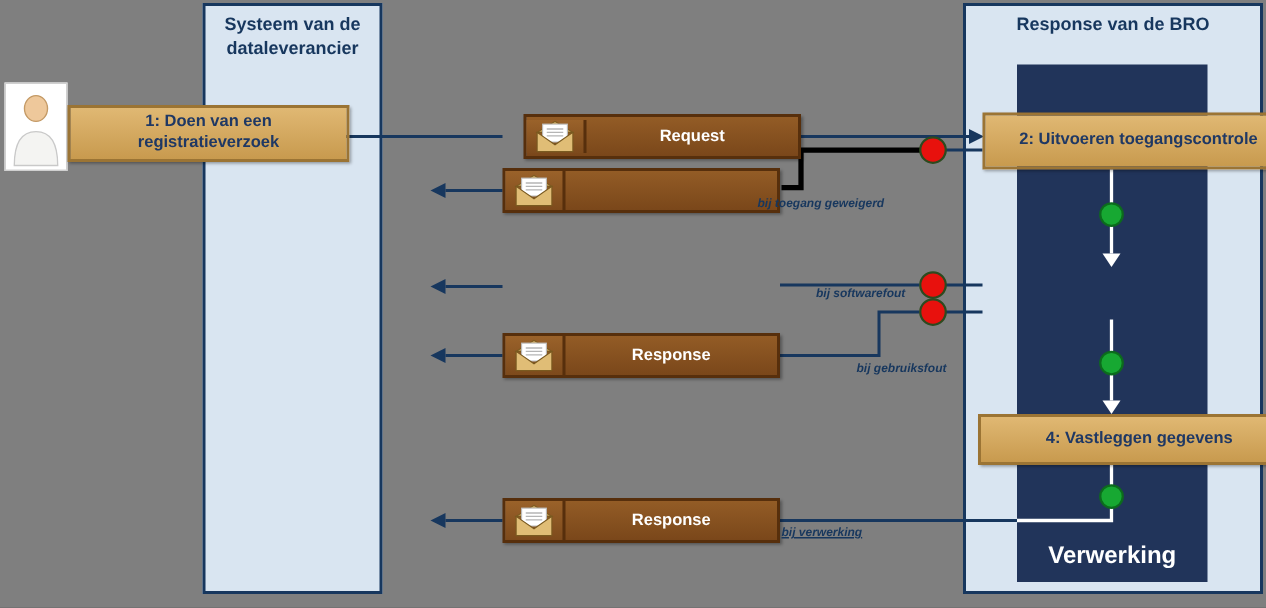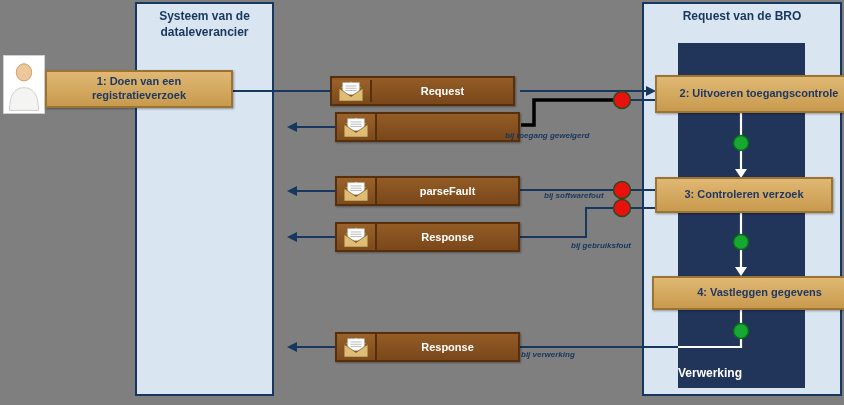--- a/index.html
+++ b/index.html
@@ -1,68 +1,68 @@
 <!DOCTYPE html>
 <html><head>
 <meta charset="utf-8">
 <style>
   html,body{margin:0;padding:0;}
   body{font-family:"Liberation Sans", sans-serif; background:#555;}
   .canvas{position:relative;width:844px;height:405px;background:#7f7f7f;overflow:hidden;}
 
   
   .panel{position:absolute;top:2px;height:394px;background:#d9e5f1;border:2px solid #17375e;box-sizing:border-box;}
-  .panel.left{left:135px;width:139px;}
+  .panel.left{left:135px;width:120px;}
   .panel.right{left:642px;width:200px;}
   .panel-title{margin-top:5px;text-align:center;font-size:12px;font-weight:bold;color:#17375e;line-height:1.3;padding:0 8px;}
 
   
   .inner-navy{position:absolute;left:678px;top:43px;width:127px;height:345px;background:#21345a;}
-  .verwerking{position:absolute;left:0;bottom:8px;width:100%;text-align:left;color:#ffffff;font-weight:bold;font-size:12px;}
+  .verwerking{position:absolute;left:0;bottom:8px;width:100%;text-align:center;color:#ffffff;font-weight:bold;font-size:16px;}
 
   
   svg.lines{position:absolute;left:0;top:0;z-index:3;}
 
   
   .actor{position:absolute;left:3px;top:55px;width:42px;height:59px;background:#ffffff;border:1px solid #d0d0d0;box-sizing:border-box;z-index:4;display:flex;align-items:center;justify-content:center;}
 
   
   .step{position:absolute;z-index:4;background:linear-gradient(#e0b873,#c89a4e);border:2px solid #9b7434;box-sizing:border-box;display:flex;align-items:center;justify-content:center;text-align:center;font-weight:bold;font-size:11px;color:#1f3864;line-height:1.25;box-shadow:1px 1px 2px rgba(0,0,0,0.35);}
   .step1{left:45px;top:70px;width:188px;height:38px;padding:0 14px;}
   .step2{left:655px;top:75px;width:208px;height:38px;}
   .step3{left:655px;top:177px;width:178px;height:36px;}
   .step4{left:652px;top:276px;width:215px;height:34px;}
 
   
   .msg{position:absolute;z-index:4;width:185px;height:30px;background:linear-gradient(#935c26,#7a471a);border:2px solid #572f0c;box-sizing:border-box;display:flex;box-shadow:1px 1px 2px rgba(0,0,0,0.35);}
   .msg-icon{width:38px;flex:0 0 38px;border-right:2px solid #572f0c;background:linear-gradient(#9a622a,#7d4a1c);display:flex;align-items:center;justify-content:center;}
   .msg-label{flex:1;display:flex;align-items:center;justify-content:center;color:#ffffff;font-weight:bold;font-size:11px;}
-  .msg1{left:330px;top:76px;align-items:center;}
+  .msg1{left:349px;top:76px;align-items:center;}
   .msg2{left:335px;top:112px;}
   .msg3{left:335px;top:176px;}
   .msg4{left:335px;top:222px;}
   .msg5{left:335px;top:332px;}
 
   
   .cond{position:absolute;z-index:5;font-size:8px;font-weight:bold;font-style:italic;color:#17375e;white-space:nowrap;}
   .cond1{left:505px;top:131px;}
   .cond2{left:544px;top:191px;}
   .cond3{left:525px;top:241px;margin-left:46px;}
-  .cond4{left:521px;top:350px;}
+  .cond4{left:521px;top:350px;text-decoration:underline;}
 </style>
 </head>
 <body>
 
 <div class="canvas">
 
   <div class="panel left">
     <div class="panel-title">Systeem van de dataleverancier</div>
   </div>
   <div class="panel right">
-    <div class="panel-title">Request van de BRO</div>
+    <div class="panel-title">Response van de BRO</div>
   </div>
 
   <div class="inner-navy">
     <div class="verwerking">Verwerking</div>
   </div>
 
   <svg class="lines" width="844" height="405" viewBox="0 0 844 405">
 
     <g stroke="#17375e" stroke-width="2" fill="none">
       <path d="M225 91 H335"></path>
@@ -117,23 +117,20 @@
       <path d="M5 57 C5 38 12 32 21 32 C30 32 37 38 37 57 Z" fill="#f4f4f2" stroke="#c9c9c9" stroke-width="1"></path>
     </svg>
   </div>
 
   <div class="step step1">
     <span>1: Doen van een registratieverzoek</span>
   </div>
   <div class="step step2">
     <span>2: Uitvoeren toegangscontrole</span>
   </div>
-  <div class="step step3">
-    <span>3: Controleren verzoek</span>
-  </div>
   <div class="step step4">
     <span>4: Vastleggen gegevens</span>
   </div>
 
   <div class="msg msg1">
     <div class="msg-icon">
       <svg width="26" height="22" viewBox="0 0 28 24">
         <polygon points="1,9 14,1 27,9" fill="#c9a55e" stroke="#7a5a20" stroke-width="0.8"></polygon>
         <rect x="5" y="3" width="18" height="13" fill="#ffffff" stroke="#bdbdbd" stroke-width="0.8"></rect>
         <line x1="8" y1="6.5" x2="20" y2="6.5" stroke="#b5b5b5"></line>
@@ -152,33 +149,20 @@
         <polygon points="1,9 14,1 27,9" fill="#c9a55e" stroke="#7a5a20" stroke-width="0.8"></polygon>
         <rect x="5" y="3" width="18" height="13" fill="#ffffff" stroke="#bdbdbd" stroke-width="0.8"></rect>
         <line x1="8" y1="6.5" x2="20" y2="6.5" stroke="#b5b5b5"></line>
           <line x1="8" y1="9" x2="20" y2="9" stroke="#b5b5b5"></line>
           <line x1="8" y1="11.5" x2="20" y2="11.5" stroke="#b5b5b5"></line>
         <polygon points="1,9 14,18 27,9 27,23 1,23" fill="#e0bd76" stroke="#7a5a20" stroke-width="0.8"></polygon>
       </svg>
     </div>
   </div>
 
-  <div class="msg msg3">
-    <div class="msg-icon">
-      <svg width="26" height="22" viewBox="0 0 28 24">
-        <polygon points="1,9 14,1 27,9" fill="#c9a55e" stroke="#7a5a20" stroke-width="0.8"></polygon>
-        <rect x="5" y="3" width="18" height="13" fill="#ffffff" stroke="#bdbdbd" stroke-width="0.8"></rect>
-        <line x1="8" y1="6.5" x2="20" y2="6.5" stroke="#b5b5b5"></line>
-          <line x1="8" y1="9" x2="20" y2="9" stroke="#b5b5b5"></line>
-          <line x1="8" y1="11.5" x2="20" y2="11.5" stroke="#b5b5b5"></line>
-        <polygon points="1,9 14,18 27,9 27,23 1,23" fill="#e0bd76" stroke="#7a5a20" stroke-width="0.8"></polygon>
-      </svg>
-    </div>
-    <div class="msg-label">parseFault</div>
-  </div>
 
   <div class="msg msg4">
     <div class="msg-icon">
       <svg width="26" height="22" viewBox="0 0 28 24">
         <polygon points="1,9 14,1 27,9" fill="#c9a55e" stroke="#7a5a20" stroke-width="0.8"></polygon>
         <rect x="5" y="3" width="18" height="13" fill="#ffffff" stroke="#bdbdbd" stroke-width="0.8"></rect>
         <line x1="8" y1="6.5" x2="20" y2="6.5" stroke="#b5b5b5"></line>
           <line x1="8" y1="9" x2="20" y2="9" stroke="#b5b5b5"></line>
           <line x1="8" y1="11.5" x2="20" y2="11.5" stroke="#b5b5b5"></line>
         <polygon points="1,9 14,18 27,9 27,23 1,23" fill="#e0bd76" stroke="#7a5a20" stroke-width="0.8"></polygon>

